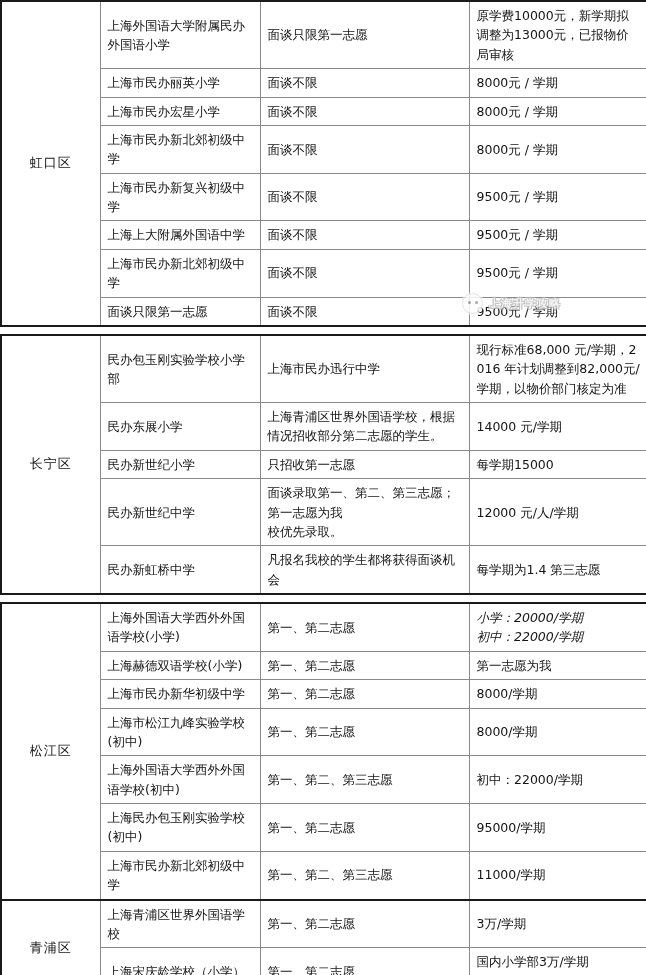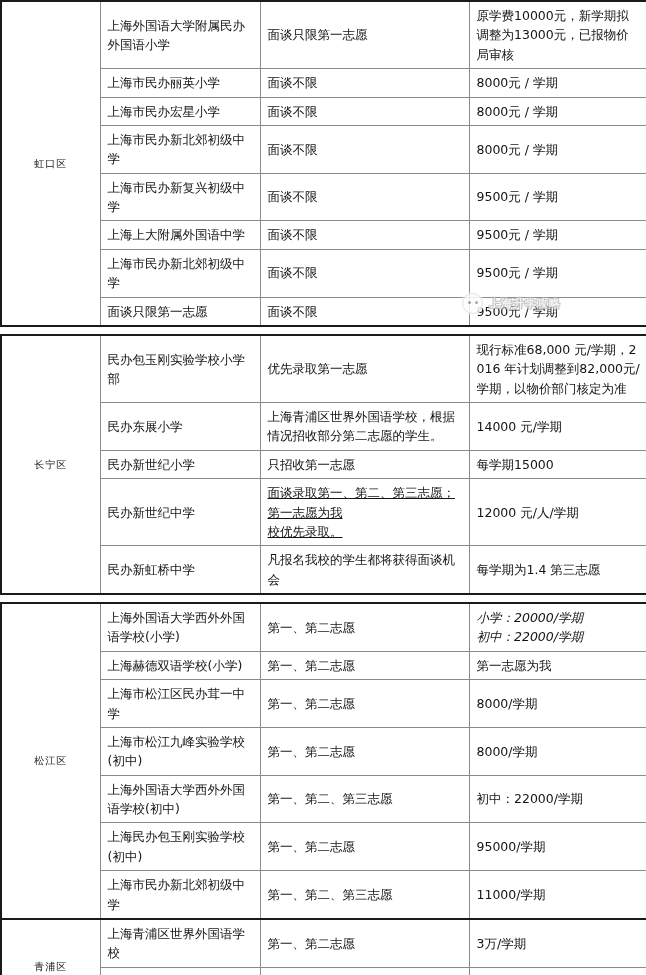--- a/index.html
+++ b/index.html
@@ -30,21 +30,21 @@
     font-size: 12.5px;
     line-height: 1.55;
     color: #141414;
     vertical-align: middle;
     background: #ffffff;
     word-break: break-all;
   }
   table.block td.district {
     text-align: center;
     letter-spacing: 1px;
-    font-size: 10px;
+    font-size: 13px;
     padding: 2px;
   }
   table.block td.policy,
   table.block td.fee,
   table.block td.school {
     text-align: left;
   }
   .col-district { width: 99px; }
   .col-school   { width: 160px; }
   .col-policy   { width: 209px; }
@@ -160,36 +160,36 @@
     <colgroup>
       <col class="col-district">
         <col class="col-school">
         <col class="col-policy">
         <col class="col-fee">
     </colgroup>
     <tbody>
       <tr>
         <td class="district" rowspan="5">长宁区</td>
         <td class="school">民办包玉刚实验学校小学部</td>
-        <td class="policy">优先录取第一志愿</td>
+        <td class="policy">上海市民办迅行中学</td>
         <td class="fee">现行标准68,000 元/学期，2016 年计划调整到82,000元/学期，以物价部门核定为准</td>
       </tr>
       <tr>
         <td class="school">民办东展小学</td>
         <td class="policy">上海青浦区世界外国语学校，根据情况招收部分第二志愿的学生。</td>
         <td class="fee">14000 元/学期</td>
       </tr>
       <tr>
         <td class="school">民办新世纪小学</td>
         <td class="policy">只招收第一志愿</td>
         <td class="fee">每学期15000</td>
       </tr>
       <tr>
         <td class="school">民办新世纪中学</td>
-        <td class="policy" style="white-space: pre-line; text-decoration: underline;">面谈录取第一、第二、第三志愿；
+        <td class="policy" style="white-space: pre-line;">面谈录取第一、第二、第三志愿；
 第一志愿为我
 校优先录取。</td>
         <td class="fee">12000 元/人/学期</td>
       </tr>
       <tr>
         <td class="school">民办新虹桥中学</td>
         <td class="policy">凡报名我校的学生都将获得面谈机会</td>
         <td class="fee">每学期为1.4 第三志愿</td>
       </tr>
     </tbody>
@@ -211,21 +211,21 @@
         <td class="policy">第一、第二志愿</td>
         <td class="fee" style="white-space: pre-line; font-style: italic;">小学：20000/学期
 初中：22000/学期</td>
       </tr>
       <tr>
         <td class="school">上海赫德双语学校(小学)</td>
         <td class="policy">第一、第二志愿</td>
         <td class="fee">第一志愿为我</td>
       </tr>
       <tr>
-        <td class="school">上海市松江区民办茸一中学</td>
+        <td class="school">上海市民办新华初级中学</td>
         <td class="policy">第一、第二志愿</td>
         <td class="fee">8000/学期</td>
       </tr>
       <tr>
         <td class="school">上海市松江九峰实验学校(初中)</td>
         <td class="policy">第一、第二志愿</td>
         <td class="fee">8000/学期</td>
       </tr>
       <tr>
         <td class="school">上海外国语大学西外外国语学校(初中)</td>

